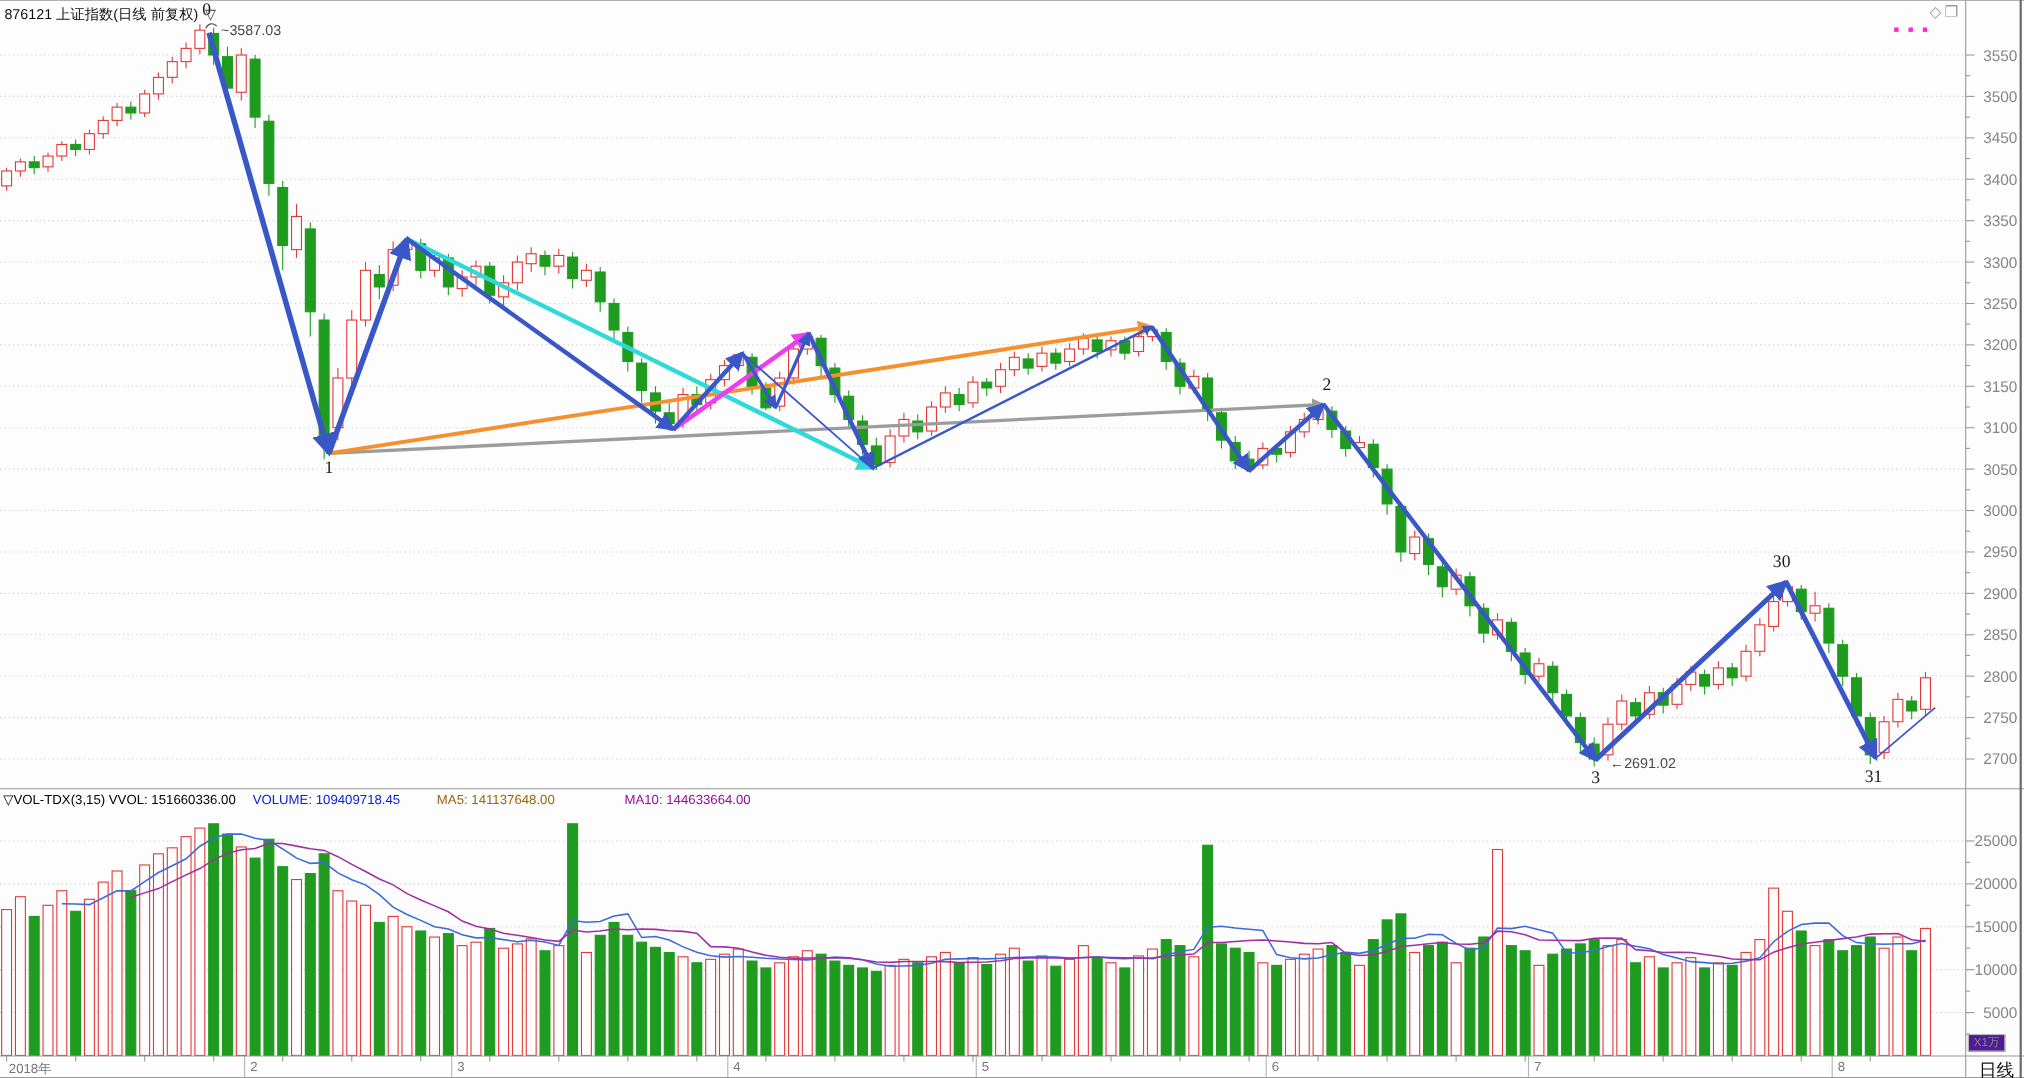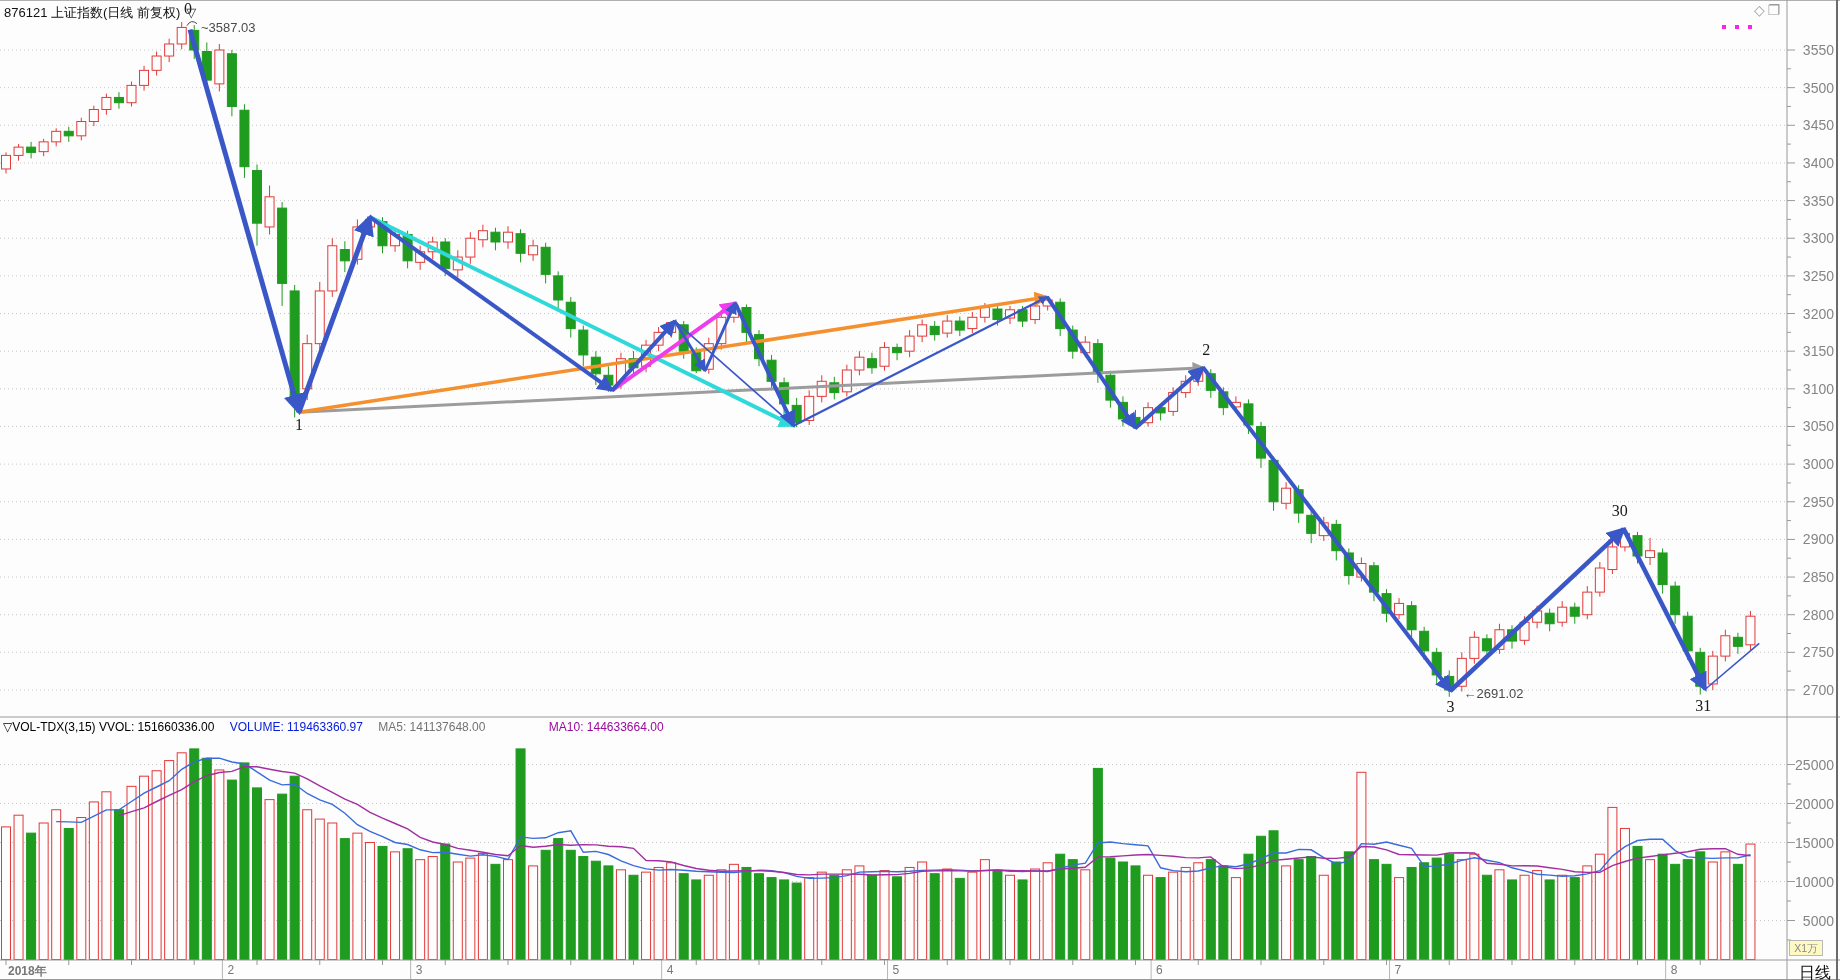--- a/index.html
+++ b/index.html
@@ -6,23 +6,23 @@
   .screen{position:relative;width:1840px;height:980px;background:#fdfdfd;overflow:hidden;
           font-family:"Liberation Sans",sans-serif;}
   .abs{position:absolute;white-space:nowrap;}
   .hdr{top:4px;left:4px;font-size:13px;color:#111;}
   .hdr .glyph{margin-left:6px;color:#333;cursor:pointer;}
   .winicons{top:2px;left:1754px;color:#9a9a9a;font-size:14px;letter-spacing:3px;}
   .dot{position:absolute;width:4px;height:4px;top:25px;}
   .volhdr{top:720px;left:3px;font-size:12px;}
   .volhdr span{margin-right:12px;}
   .xunit{top:940px;left:1789px;width:32px;height:14px;border:1px solid #b8b8b8;
-         font-size:10.5px;color:#888;text-align:center;line-height:14px;background:#fef9c3;}
+         font-size:10.5px;color:#888;text-align:center;line-height:14px;background:#4c1d95;}
   .period{top:963px;left:1799px;font-size:16px;color:#111;cursor:pointer;}
-  .yearlbl{top:963px;left:8px;font-size:12px;color:#777;font-weight:bold;}
+  .yearlbl{top:963px;left:8px;font-size:12px;color:#777;}
   svg{position:absolute;top:0;left:0;}
 </style>
 </head>
 <body>
 
 <div class="screen">
 
   <svg id="chart-svg" width="1840" height="980">
       <defs>
         <marker id="arr-blue" viewBox="0 0 10 10" refX="8.5" refY="5" markerWidth="4.2" markerHeight="4.2" orient="auto-start-reverse">
@@ -651,22 +651,22 @@
 
   <div class="abs winicons">
     <span>◇</span><span>❐</span>
   </div>
   <div class="dot" id="dot1" style="left: 1722px; background: rgb(255, 34, 224);"></div>
   <div class="dot" id="dot2" style="left: 1735px; background: rgb(255, 34, 224);"></div>
   <div class="dot" id="dot3" style="left: 1748px; background: rgb(255, 34, 224);"></div>
 
   <div class="abs volhdr">
     <span id="vh-ind">▽VOL-TDX(3,15)  VVOL: 151660336.00</span>
-    <span id="vh-vol" style="color: rgb(10, 32, 216);">VOLUME: 119463360.97</span>
-    <span id="vh-ma5" style="color: #737373;">MA5: 141137648.00</span>
+    <span id="vh-vol" style="color: rgb(10, 32, 216);">VOLUME: 109409718.45</span>
+    <span id="vh-ma5" style="color: #a16207; margin-left: 18px;">MA5: 141137648.00</span>
     <span id="vh-ma10" style="color: rgb(153, 10, 158); margin-left: 48px;">MA10: 144633664.00</span>
   </div>
 
   <div class="abs yearlbl">2018年</div>
   <div class="abs xunit">X1万</div>
   <div class="abs period">日线</div>
 
 </div>
 
 </body></html>

